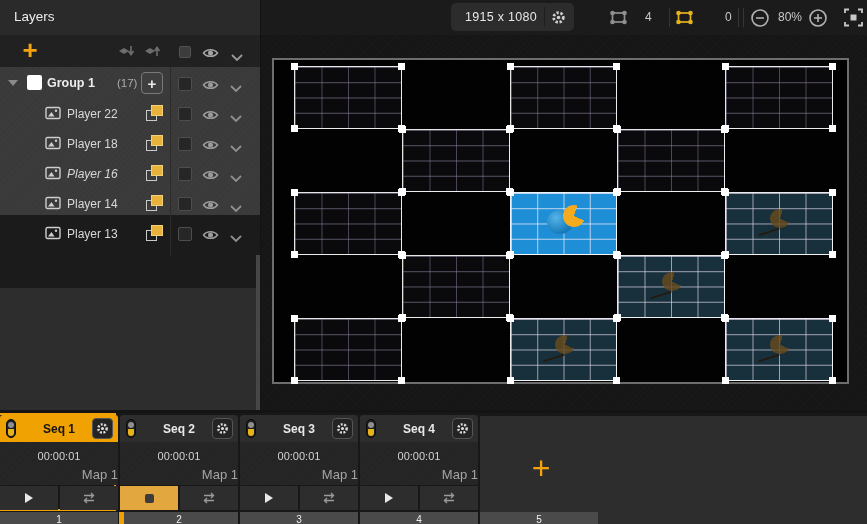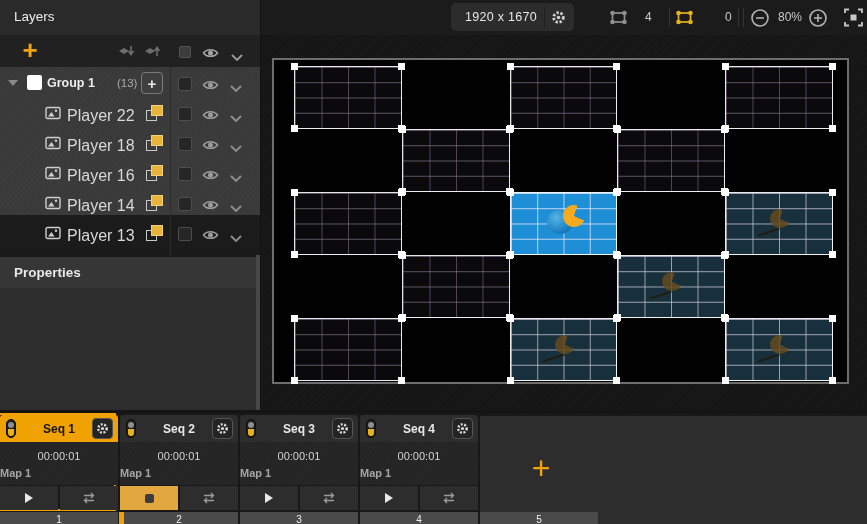--- a/index.html
+++ b/index.html
@@ -20,21 +20,21 @@
   .lrow{position:absolute;left:0;width:260px;height:30px;}
   .expander{position:absolute;left:8px;top:12px;width:0;height:0;
       border-left:5px solid transparent;border-right:5px solid transparent;border-top:6px solid #8a8a8a;}
   .group-checkbox{position:absolute;left:27px;top:7px;width:15px;height:15px;background:#fff;border-radius:2px;}
   .group-label{position:absolute;left:47px;top:8px;font-size:12.5px;font-weight:bold;color:#ededed;}
   .group-count{position:absolute;left:117px;top:9px;font-size:11.5px;color:#ababab;}
   .group-add-btn{position:absolute;left:141px;top:4px;width:22px;height:22px;background:#3f3f3f;
       border:1.5px solid #7a7a7a;border-radius:4px;color:#e8e8e8;font-size:15px;font-weight:bold;
       line-height:19px;text-align:center;padding:0;box-sizing:border-box;}
   .player-img-icon{position:absolute;left:45px;top:8px;}
-  .player-label{position:absolute;left:67px;top:9px;font-size:16px;color:#d8d8d8;}
+  .player-label{position:absolute;left:67px;top:9px;font-size:12px;color:#d8d8d8;}
   .dup-icon{position:absolute;left:146px;top:7px;width:17px;height:16px;}
   .dup-icon .back{position:absolute;left:0;bottom:0;width:9px;height:9px;border:1.2px solid #c9c9c9;background:transparent;}
   .dup-icon .front{position:absolute;right:0;top:0;width:10px;height:9px;background:#e8b33a;border:1.2px solid #f3cf7a;}
   .row-state-box{position:absolute;left:178px;top:9px;width:12px;height:12px;background:#262626;border:1px solid #4d4d4d;border-radius:2px;}
   .row-eye{position:absolute;left:202px;top:9px;}
   .row-chevron{position:absolute;left:230px;top:11px;}
   .tb-dim-box{position:absolute;left:179px;top:11px;width:10px;height:10px;background:#3c3c3c;border:1px solid #525252;border-radius:2px;}
 
   #properties-header{left:0;top:255px;width:260px;height:33px;background:#363636;border-top:2px solid #191919;}
   #properties-header .title{position:absolute;left:14px;top:8px;font-size:13.5px;font-weight:bold;color:#e8e8e8;}
@@ -90,21 +90,21 @@
   .seq-name{position:absolute;left:0;right:0;top:7px;text-align:center;font-size:12px;font-weight:bold;color:#e8e8e8;}
   .seq-card.selected .seq-name{color:#151515;}
   .pill{position:absolute;left:6px;top:4px;width:10px;height:19px;border-radius:5px;background:#1f1f1f;border:1px solid #0c0c0c;box-sizing:border-box;}
   .pill .knob{position:absolute;left:1px;top:1.5px;width:6px;height:6px;border-radius:50%;background:#8f8f8f;}
   .pill .fill{position:absolute;left:1px;bottom:1px;width:6px;height:7px;border-radius:0 0 4px 4px;background:#e8b31a;}
   .gear-btn{position:absolute;right:5px;top:3px;width:21px;height:21px;background:#242424;border:1px solid #555;
      border-radius:4px;padding:0;display:flex;align-items:center;justify-content:center;}
   .seq-body{position:absolute;left:0;top:27px;width:118px;height:43px;background:#262626;
      background-image:repeating-linear-gradient(135deg,rgba(0,0,0,.05) 0 1px,transparent 1px 4px);}
   .seq-time{position:absolute;left:0;right:0;top:8px;text-align:center;font-size:11px;color:#d2d2d2;}
-  .seq-map{position:absolute;left:0;right:0;top:25px;text-align:left;font-size:11px;color:#a5a5a5;font-weight:bold;}
+  .seq-map{position:absolute;left:0;right:0;top:25px;text-align:right;font-size:13px;color:#a5a5a5;}
   .seq-buttons{position:absolute;left:0;top:71px;width:118px;height:24px;display:flex;gap:2px;}
   .seq-btn{flex:1;background:#2d2d2d;border:none;padding:0;display:flex;align-items:center;justify-content:center;}
   .play-tri{width:0;height:0;border-left:8px solid #e8e8e8;border-top:5px solid transparent;border-bottom:5px solid transparent;}
   .stop-sq{display:none;width:9px;height:9px;background:#3c3c3c;border-radius:2px;}
   .seq-card.playing .play-btn{background:#e2a73e;}
   .seq-card.playing .stop-sq{display:block;}
   .tl-seg{position:absolute;top:99px;width:118px;height:15px;background:#4a4a4a;
      font-size:10px;color:#f0f0f0;text-align:center;line-height:15px;}
   #playhead{position:absolute;left:119px;top:99px;width:5px;height:15px;background:#f0a202;z-index:5;}
 </style>
@@ -145,21 +145,21 @@
     </span>
   </div>
 
   <div class="abs" id="layers-list">
     <div class="abs" id="list-divider"></div>
 
     <div class="lrow" style="top:1px;">
       <span class="expander"></span>
       <span class="group-checkbox"></span>
       <span class="group-label">Group 1</span>
-      <span class="group-count">(13)</span>
+      <span class="group-count">(17)</span>
       <button class="group-add-btn">+</button>
       <span class="row-state-box"></span>
       <span class="row-eye">
         <svg width="17" height="12" viewBox="0 0 17 12">
             <path d="M1.5 6 C4.5 1.6 12.5 1.6 15.5 6 C12.5 10.4 4.5 10.4 1.5 6 Z" fill="none" stroke="#9b9b9b" stroke-width="1.5"></path>
             <circle cx="8.5" cy="6" r="2.5" fill="#9b9b9b"></circle>
           </svg>
       </span>
       <span class="row-chevron">
         <svg width="12" height="8" viewBox="0 0 12 8">
@@ -201,21 +201,21 @@
         </span>
         <span class="row-state-box"></span>
         <span class="row-eye"><svg width="17" height="12" viewBox="0 0 17 12">
             <path d="M1.5 6 C4.5 1.6 12.5 1.6 15.5 6 C12.5 10.4 4.5 10.4 1.5 6 Z" fill="none" stroke="#9b9b9b" stroke-width="1.5"></path>
             <circle cx="8.5" cy="6" r="2.5" fill="#9b9b9b"></circle>
           </svg></span>
         <span class="row-chevron"><svg width="12" height="8" viewBox="0 0 12 8">
             <polyline points="1,1 6,6 11,1" fill="none" stroke="#8f8f8f" stroke-width="1.8"></polyline>
           </svg></span>
       </div>
-    <div class="lrow player-row" style="top:91px;">
+    <div class="lrow player-row" style="top:91px;font-style:italic;">
         <span class="player-img-icon"><svg width="16" height="14" viewBox="0 0 16 14">
             <rect x="1" y="1.5" width="14" height="11" rx="1.5" fill="none" stroke="#cfcfcf" stroke-width="1.4"></rect>
             <circle cx="11" cy="4.8" r="1.2" fill="#cfcfcf"></circle>
             <path d="M3 10.5 L6.5 6 L9.5 10.5 Z" fill="#cfcfcf"></path>
           </svg></span>
         <span class="player-label">Player 16</span>
         <span class="dup-icon">
           <span class="back"></span>
           <span class="front"></span>
         </span>
@@ -263,29 +263,26 @@
         <span class="row-eye"><svg width="17" height="12" viewBox="0 0 17 12">
             <path d="M1.5 6 C4.5 1.6 12.5 1.6 15.5 6 C12.5 10.4 4.5 10.4 1.5 6 Z" fill="none" stroke="#9b9b9b" stroke-width="1.5"></path>
             <circle cx="8.5" cy="6" r="2.5" fill="#9b9b9b"></circle>
           </svg></span>
         <span class="row-chevron"><svg width="12" height="8" viewBox="0 0 12 8">
             <polyline points="1,1 6,6 11,1" fill="none" stroke="#8f8f8f" stroke-width="1.8"></polyline>
           </svg></span>
       </div>
   </div>
 
-  <div class="abs" id="properties-header">
-    <span class="title">Properties</span>
-  </div>
   <div class="abs" id="properties-body"></div>
   <div class="abs" id="panel-scroll-strip"></div>
 
   <div class="abs" id="top-bar">
     <div id="res-box">
-      <span class="res-text">1920 x 1670</span>
+      <span class="res-text">1915 x 1080</span>
       <span class="sep"></span>
       <span class="gear-wrap">
         <svg width="15" height="15" viewBox="0 0 15 15">
             <circle cx="7.5" cy="7.5" r="4.8" fill="none" stroke="#cfcfcf" stroke-width="2.8" stroke-dasharray="2.3 1.7"></circle>
             <circle cx="7.5" cy="7.5" r="1.8" fill="#cfcfcf"></circle>
           </svg>
       </span>
     </div>
     <span class="icon-wrap" style="left:347px;top:9px;">
       <svg width="21" height="17" viewBox="0 0 21 17">

